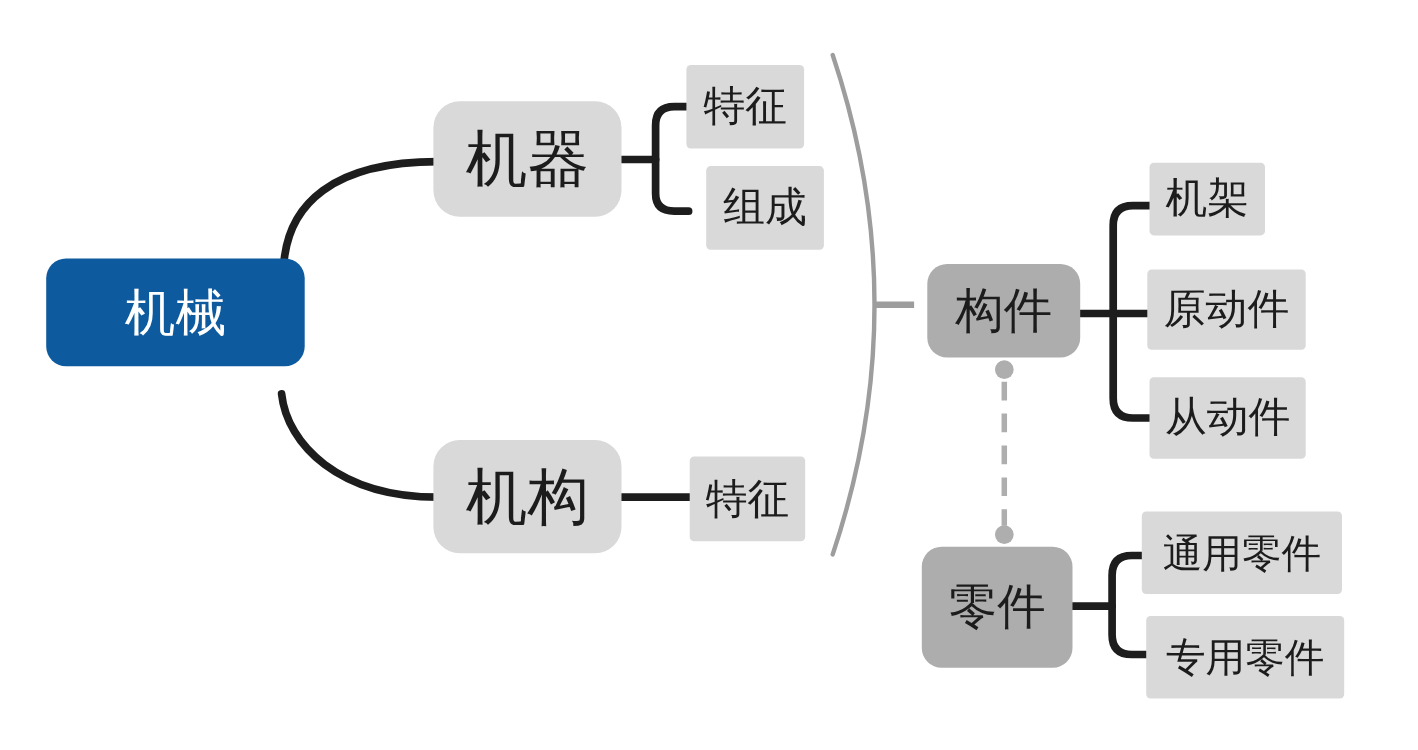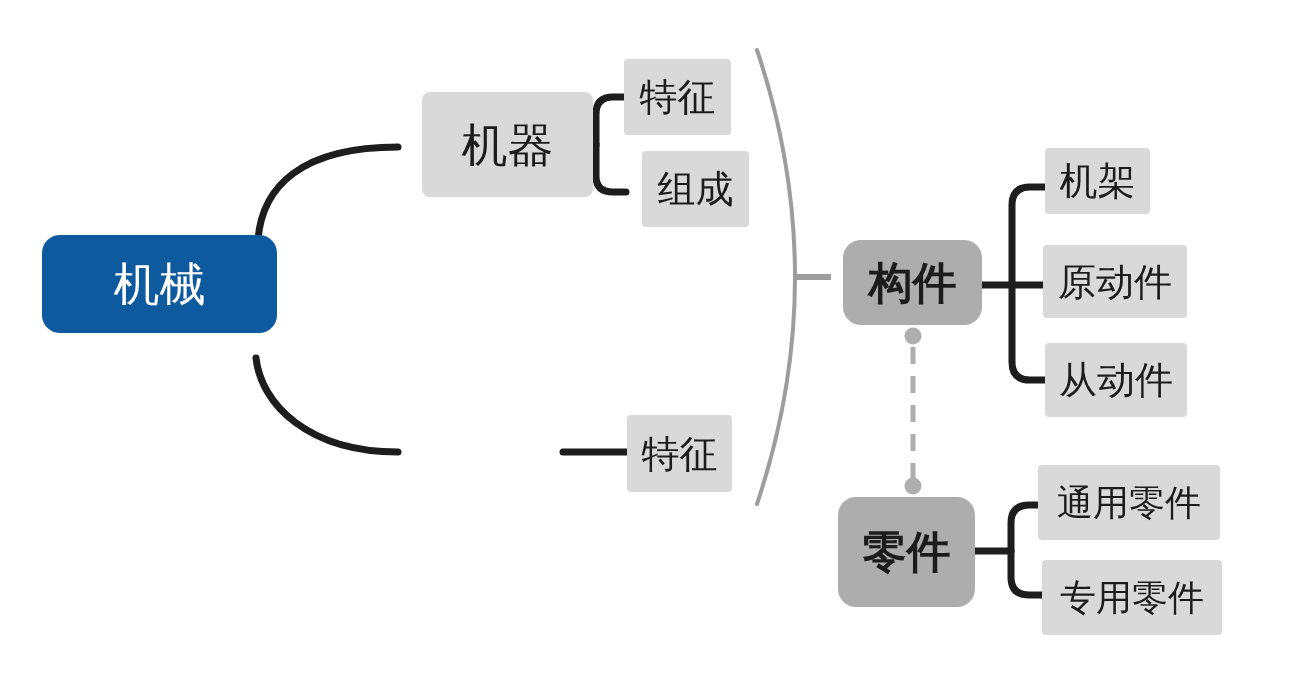--- a/index.html
+++ b/index.html
@@ -11,22 +11,22 @@
   .wire{fill:none;stroke:var(--connector,#1d1d1d);stroke-width:7;stroke-linecap:round;stroke-linejoin:round;}
   .brace{fill:none;stroke:var(--brace,#9d9d9d);stroke-width:4;stroke-linecap:round;}
   .brace-tick{fill:none;stroke:var(--brace,#9d9d9d);stroke-width:6;stroke-linecap:butt;}
   .dashed{fill:none;stroke:var(--dashed,#aeaeae);stroke-width:5;stroke-dasharray:17 12;stroke-linecap:butt;}
   .dot{fill:var(--dashed,#aeaeae);stroke:none;}
   .node{
     position:absolute;display:flex;align-items:center;justify-content:center;
     color:var(--node_text,#1c1c1c);white-space:nowrap;user-select:none;line-height:1;
   }
   .node.root{background:var(--root_bg,#0e5a9e);color:var(--root_text,#ffffff);border-radius:18px;font-size:46px;}
-  .node.branch{background:var(--light_bg,#d9d9d9);border-radius:8px;font-size:46px;margin-left:28px;}
-  .node.dark{background:var(--dark_bg,#adadad);border-radius:18px;font-size:44px;font-weight:bold;}
+  .node.branch{background:var(--light_bg,#d9d9d9);border-radius:24px;font-size:56px;}
+  .node.dark{background:var(--dark_bg,#adadad);border-radius:18px;font-size:44px;}
   .node.leaf{background:var(--light_bg,#d9d9d9);border-radius:4px;font-size:38px;}
   .node.leaf.small{font-size:36px;}
 </style>
 </head>
 <body>
 
 <div class="stage">
 
   <svg class="wires" viewBox="0 0 1289 682">
 
@@ -51,20 +51,21 @@
 
     <path class="wire" d="M 973 551 H 1011"></path>
     <path class="wire" d="M 1040 505 L 1029 505 Q 1011 505 1011 523 L 1011 577 Q 1011 595 1029 595 L 1044 595"></path>
   </svg>
 
   <div class="node root" style="left:42px;top:235px;width:235px;height:98px;">机械</div>
 
   <div class="node branch" style="left:394px;top:92px;width:171px;height:105px;">机器</div>
   <div class="node leaf" style="left:624px;top:59px;width:107px;height:76px;">特征</div>
   <div class="node leaf" style="left:642px;top:151px;width:107px;height:76px;">组成</div>
+  <div class="node branch" style="left:394px;top:400px;width:171px;height:103px;">机构</div>
   <div class="node leaf" style="left:627px;top:415px;width:105px;height:77px;">特征</div>
 
   <div class="node dark" style="left:843px;top:240px;width:139px;height:85px;">构件</div>
   <div class="node leaf" style="left:1045px;top:148px;width:105px;height:66px;">机架</div>
   <div class="node leaf" style="left:1043px;top:245px;width:144px;height:73px;">原动件</div>
   <div class="node leaf" style="left:1045px;top:343px;width:142px;height:74px;">从动件</div>
 
   <div class="node dark" style="left:838px;top:497px;width:137px;height:110px;text-align:center;">零件</div>
   <div class="node leaf small" style="left:1042px;top:560px;width:180px;height:75px;">专用零件</div>
   <div class="node leaf small" style="left:1038px;top:465px;width:182px;height:75px;">通用零件</div>

